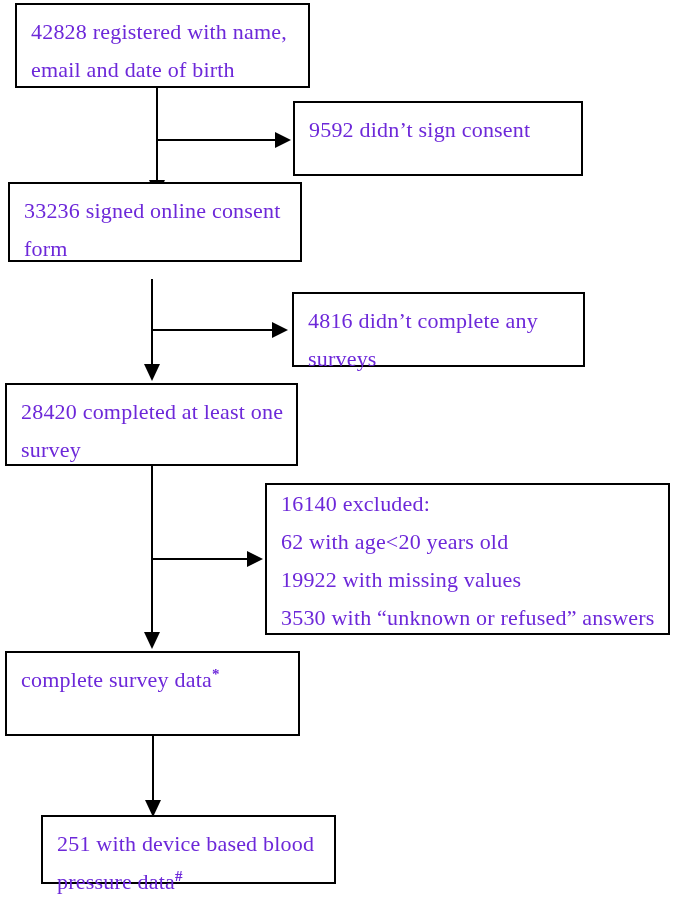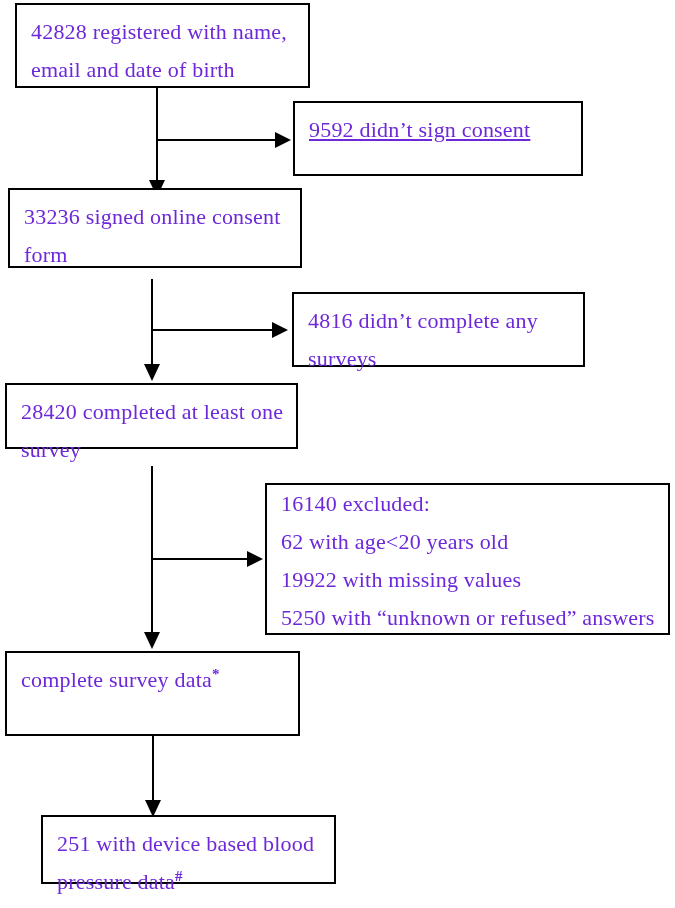--- a/index.html
+++ b/index.html
@@ -35,24 +35,24 @@
   .box .line {
     white-space: nowrap;
   }
   sup {
     font-size: 15px;
     line-height: 0;
     vertical-align: super;
     font-weight: bold;
   }
   #box-registered        { left: 15px;  top: 3px;   width: 295px; height: 85px; }
-  #box-no-consent        { left: 293px; top: 101px; width: 290px; height: 75px; text-decoration: underline; }
-  #box-signed-consent    { left: 8px;   top: 188px; width: 294px; height: 80px; }
+  #box-no-consent        { left: 293px; top: 101px; width: 290px; height: 75px; }
+  #box-signed-consent    { left: 8px;   top: 182px; width: 294px; height: 80px; }
   #box-no-surveys        { left: 292px; top: 292px; width: 293px; height: 75px; }
-  #box-completed-survey  { left: 5px;   top: 383px; width: 293px; height: 66px; }
+  #box-completed-survey  { left: 5px;   top: 383px; width: 293px; height: 83px; }
   #box-excluded          { left: 265px; top: 483px; width: 405px; height: 152px; padding-top: 0; }
   #box-complete-data     { left: 5px;   top: 651px; width: 295px; height: 85px; }
   #box-bp-data           { left: 5px;   top: 815px; width: 295px; height: 69px; margin-left: 36px; }
 </style>
 </head>
 <body>
 
 <div class="stage">
 
   <svg class="arrows" width="675" height="908" viewBox="0 0 675 908">
@@ -107,21 +107,21 @@
 
   <div class="box" id="box-completed-survey">
     <div class="line">28420 completed at least one</div>
     <div class="line">survey</div>
   </div>
 
   <div class="box" id="box-excluded">
     <div class="line">16140 excluded:</div>
     <div class="line">62 with age&lt;20 years old</div>
     <div class="line">19922 with missing values</div>
-    <div class="line">5250 with “unknown or refused” answers</div>
+    <div class="line">3530 with “unknown or refused” answers</div>
   </div>
 
   <div class="box" id="box-complete-data">
     <div class="line"><span>complete survey data</span><sup>*</sup></div>
   </div>
 
   <div class="box" id="box-bp-data">
     <div class="line">251 with device based blood</div>
     <div class="line"><span>pressure data</span><sup>#</sup></div>
   </div>

